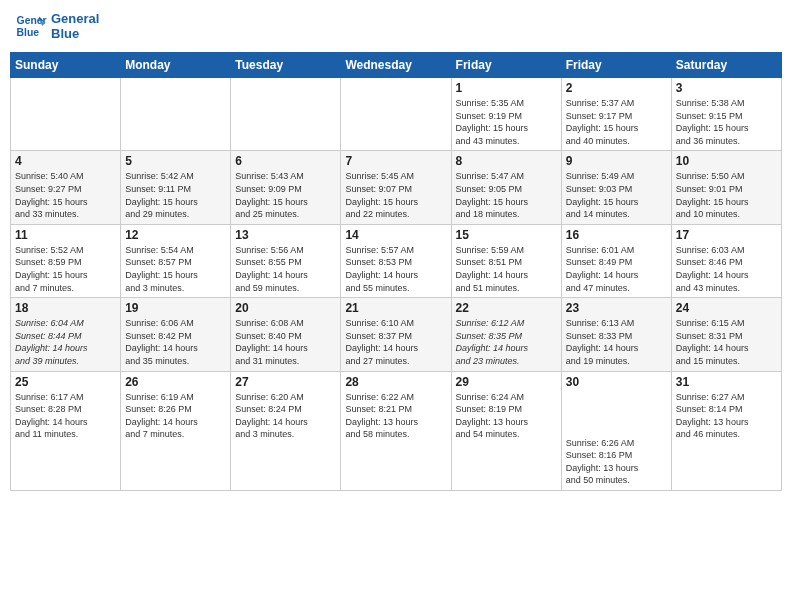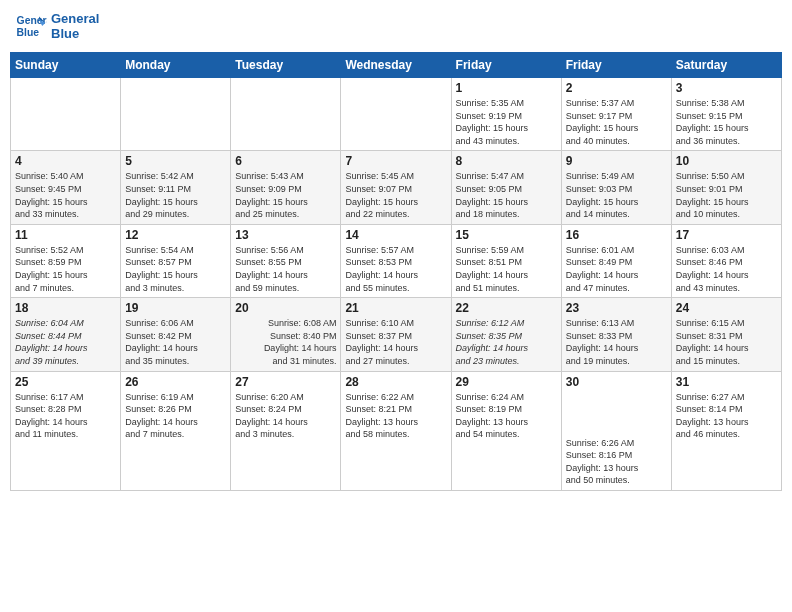--- a/index.html
+++ b/index.html
@@ -134,21 +134,21 @@
           <div class="day-info" style="white-space: pre-line;">Sunrise: 5:38 AM
 Sunset: 9:15 PM
 Daylight: 15 hours
 and 36 minutes.</div>
         </td>
       </tr>
       <tr>
         <td>
           <div class="day-num">4</div>
           <div class="day-info" style="white-space: pre-line;">Sunrise: 5:40 AM
-Sunset: 9:45 PM
+Sunset: 9:27 PM
 Daylight: 15 hours
 and 33 minutes.</div>
         </td>
         <td>
           <div class="day-num">5</div>
           <div class="day-info" style="white-space: pre-line;">Sunrise: 5:42 AM
 Sunset: 9:11 PM
 Daylight: 15 hours
 and 29 minutes.</div>
         </td>
@@ -249,21 +249,21 @@
         </td>
         <td>
           <div class="day-num">19</div>
           <div class="day-info" style="white-space: pre-line;">Sunrise: 6:06 AM
 Sunset: 8:42 PM
 Daylight: 14 hours
 and 35 minutes.</div>
         </td>
         <td>
           <div class="day-num">20</div>
-          <div class="day-info" style="white-space: pre-line; text-align: right;">Sunrise: 6:08 AM
+          <div class="day-info" style="white-space: pre-line;">Sunrise: 6:08 AM
 Sunset: 8:40 PM
 Daylight: 14 hours
 and 31 minutes.</div>
         </td>
         <td>
           <div class="day-num">21</div>
           <div class="day-info" style="white-space: pre-line;">Sunrise: 6:10 AM
 Sunset: 8:37 PM
 Daylight: 14 hours
 and 27 minutes.</div>

